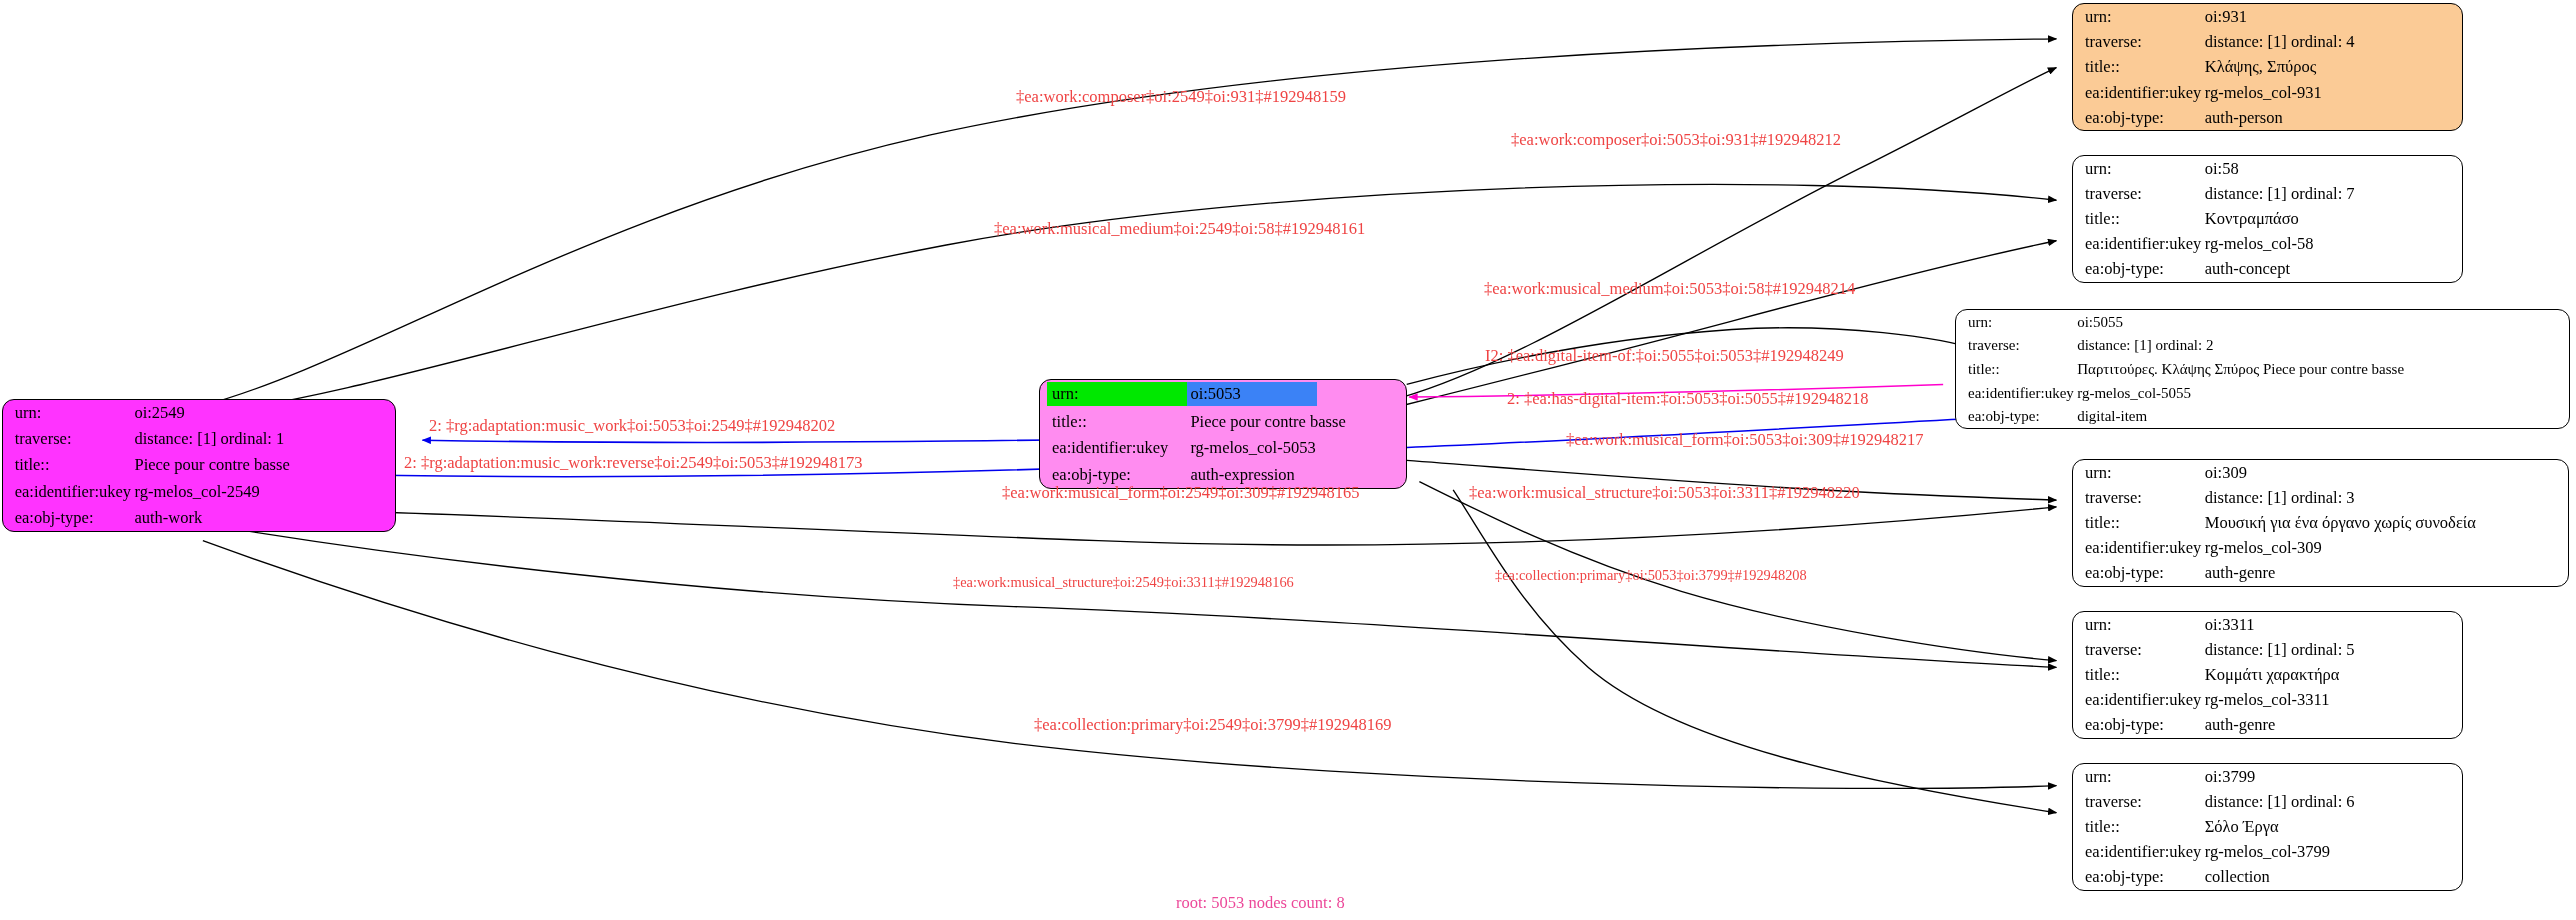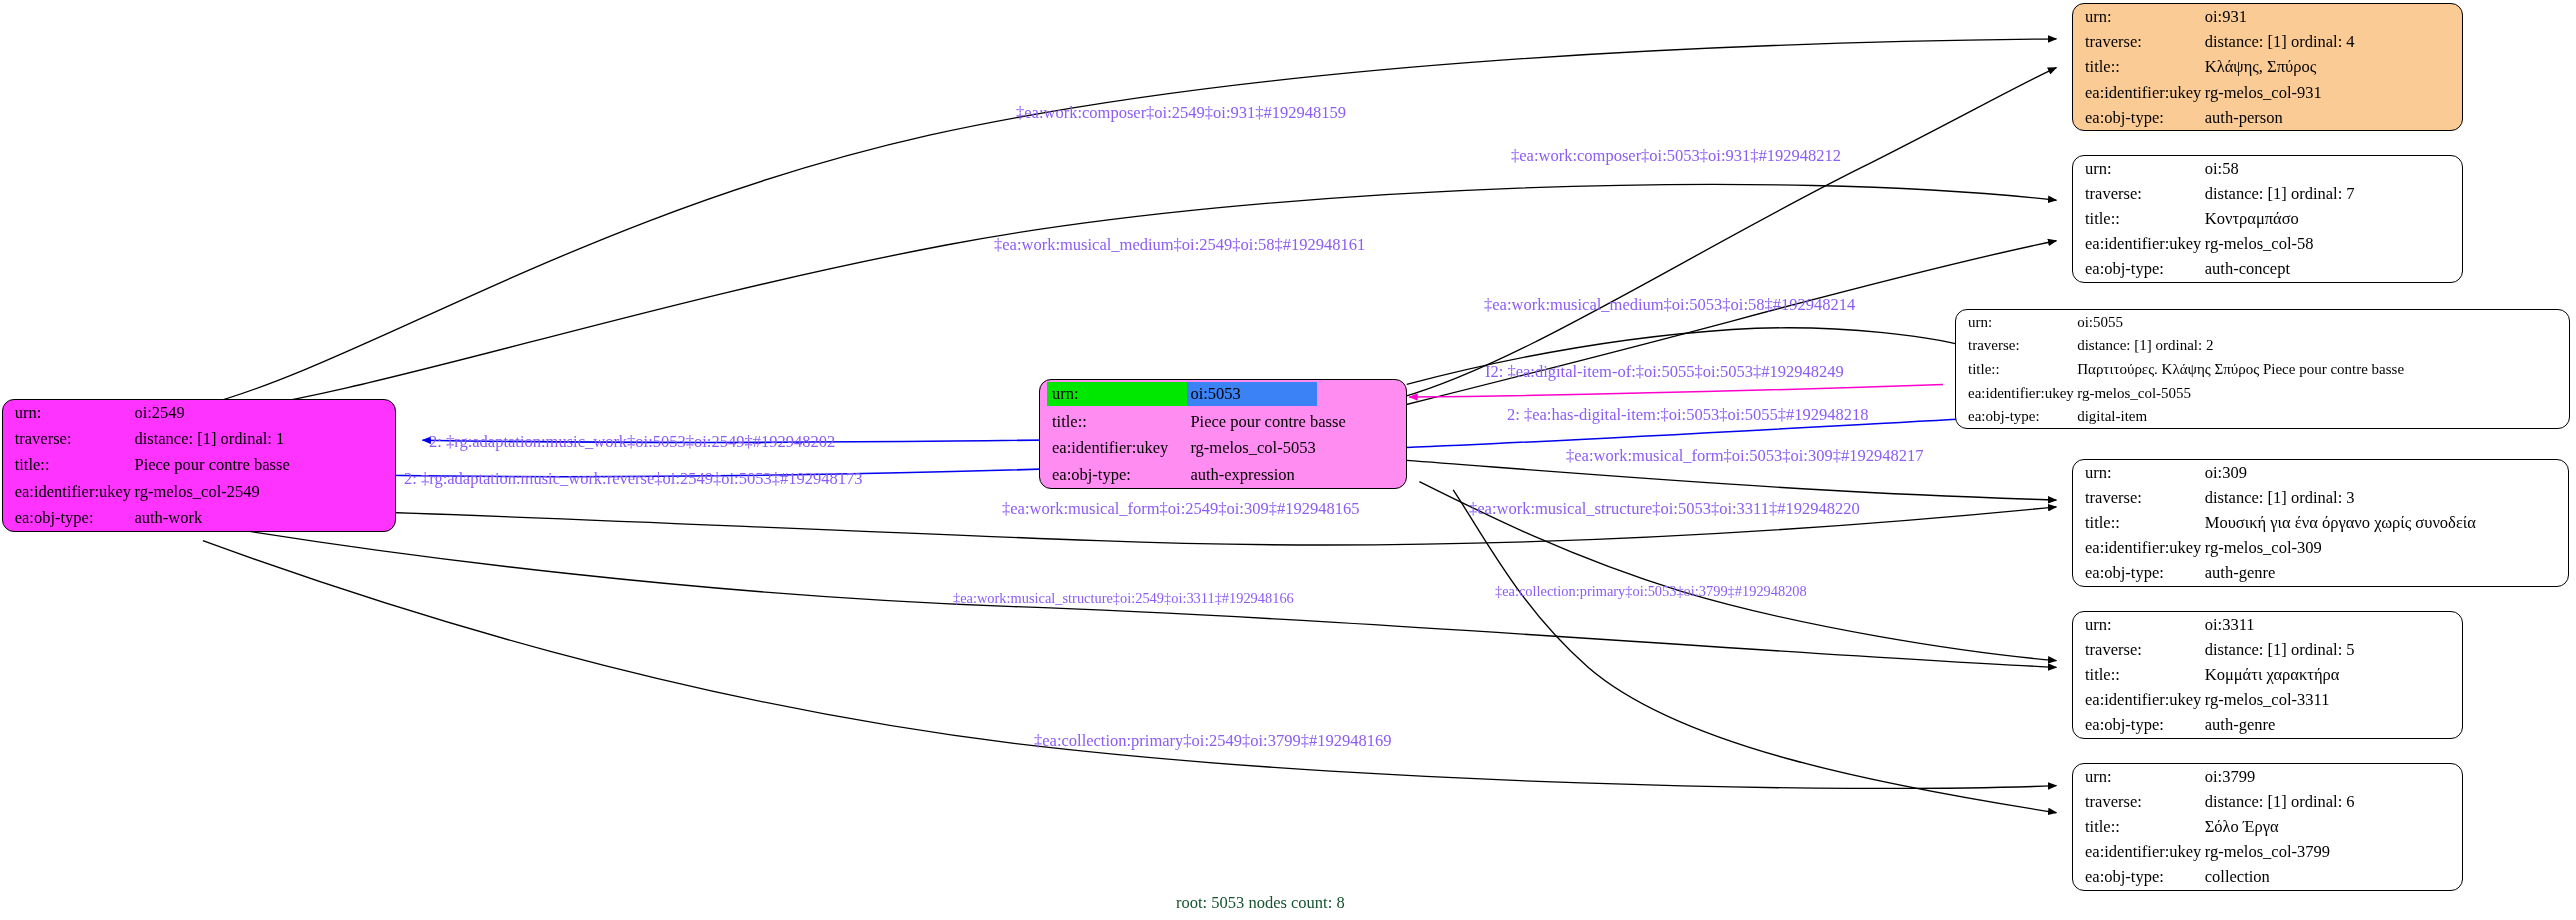--- a/index.html
+++ b/index.html
@@ -73,30 +73,29 @@
     margin-left: -3.4px;
     padding-left: 3.4px;
     width: 127px;
   }
 
   .edge-label {
     position: absolute;
     white-space: nowrap;
     font-size: 16.5px;
     line-height: 18.6px;
-    color: #8b5cf6;
+    color: #ef4444;
     background: transparent;
-    margin-top: 16px;
   }
   .edge-label.small { font-size: 14.4px; }
 
   .footer {
     position: absolute;
     font-size: 16.5px;
-    color: #14532d;
+    color: #ec4899;
     white-space: nowrap;
   }
 </style>
 </head>
 <body>
 
 <div id="canvas">
 
   <svg id="edge-layer" viewBox="0 0 3049 1089" xmlns="http://www.w3.org/2000/svg">
     <defs>

